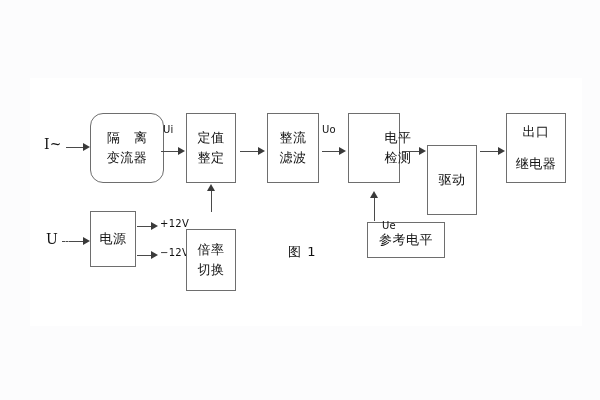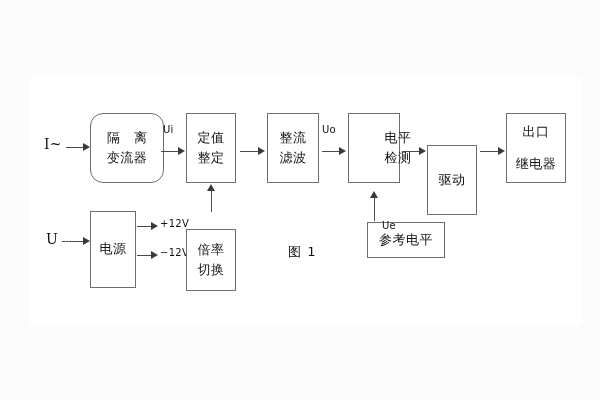--- a/index.html
+++ b/index.html
@@ -145,21 +145,21 @@
   <div class="box" style="left:506px; top:113px; width:60px; height:70px;gap:12px;">
     <span class="ln">出口</span>
     <span class="ln">继电器</span>
   </div>
 
   <div class="label serif" style="left:46px; top:231px; font-size:14px;">U</div>
   <div class="dash" style="left:62px; top:241px; width:10px;"></div>
   <div class="hline" style="left:72px; top:241px; width:11px;"></div>
   <div class="arrow-r" style="left:83px; top:237px;"></div>
 
-  <div class="box" style="left:90px; top:211px; width:46px; height:77px;">
+  <div class="box" style="left:90px; top:211px; width:46px; height:56px;">
     <span class="ln">电源</span>
   </div>
 
   <div class="hline" style="left:137px; top:226px; width:14px;"></div>
   <div class="arrow-r" style="left:151px; top:222px;"></div>
   <div class="label" style="left:160px; top:218px;">+12V</div>
 
   <div class="hline" style="left:137px; top:255px; width:14px;"></div>
   <div class="arrow-r" style="left:151px; top:251px;"></div>
   <div class="label" style="left:160px; top:247px;">−12V</div>

